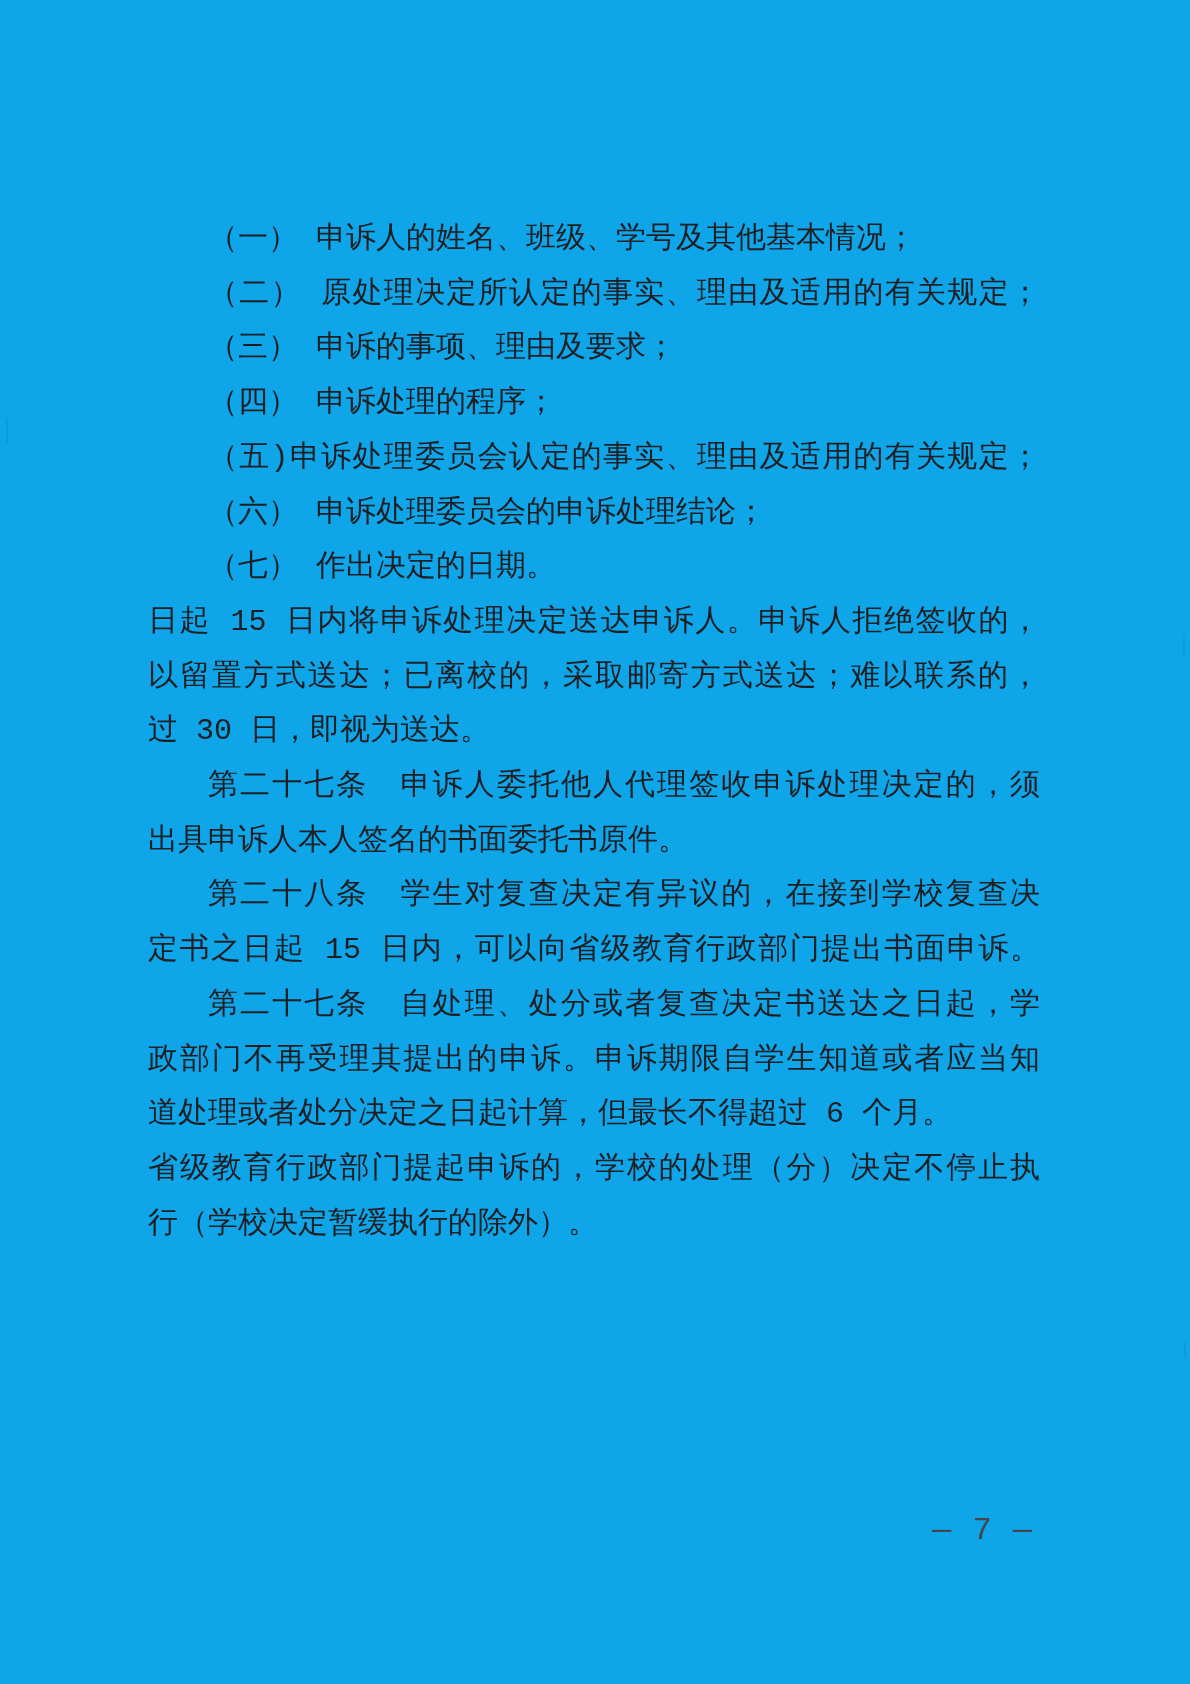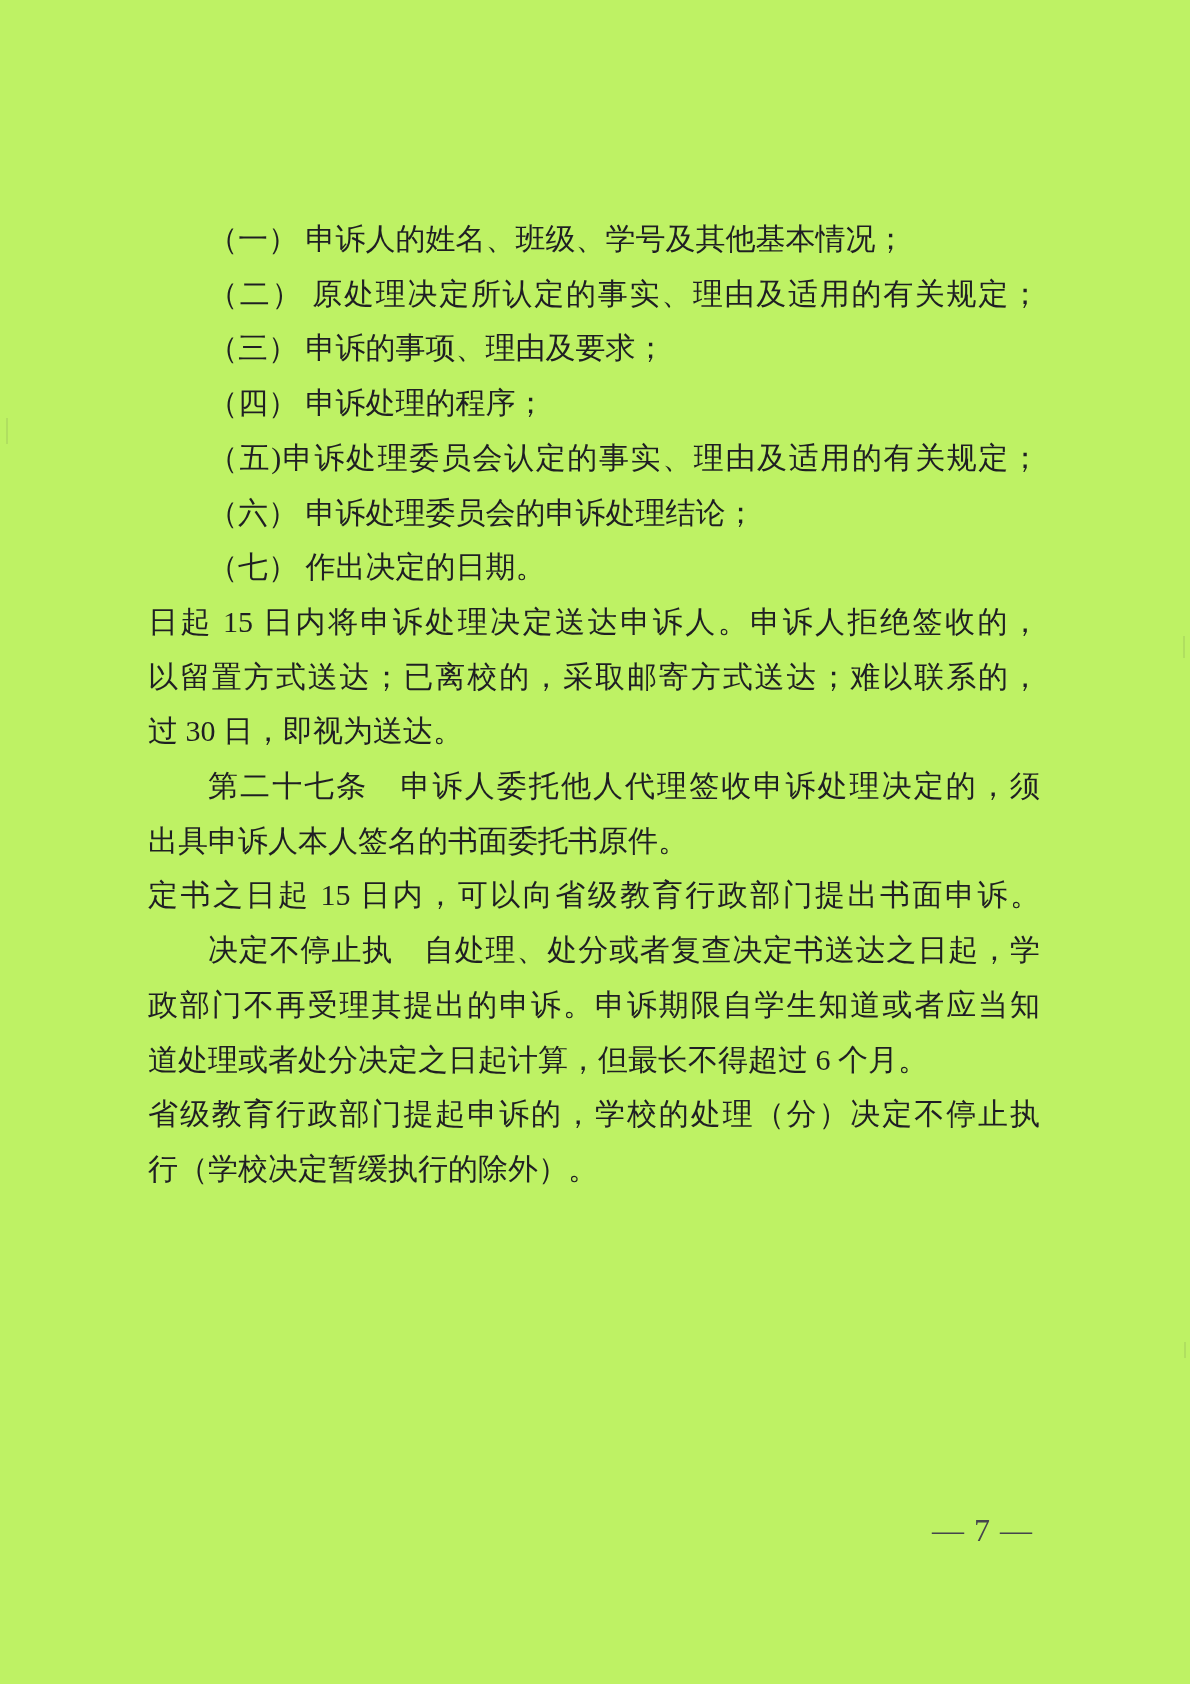--- a/index.html
+++ b/index.html
@@ -1,22 +1,22 @@
 <!DOCTYPE html>
 <html><head>
 <meta charset="utf-8">
 <style>
   html, body { margin: 0; padding: 0; background: #e8e8e8; }
   .page {
     position: relative;
     width: 1190px;
     height: 1684px;
     margin: 0 auto;
-    background: #bef264;
-    font-family: Liberation Serif, serif;
+    background: #0ea5e9;
+    font-family: Liberation Mono, monospace;
     color: #1f1f23;
     overflow: hidden;
   }
   .doc-body {
     position: absolute;
     left: 148px;
     top: 212px;
     width: 892px;
     font-size: 30px;
     line-height: 54.7px;
@@ -65,22 +65,23 @@
       <div class="line indent">（三） 申诉的事项、理由及要求；</div>
       <div class="line indent">（四） 申诉处理的程序；</div>
       <div class="line indent justify">（五)申诉处理委员会认定的事实、理由及适用的有关规定；</div>
       <div class="line indent">（六） 申诉处理委员会的申诉处理结论；</div>
       <div class="line indent">（七） 作出决定的日期。</div>
       <div class="line justify">日起 15 日内将申诉处理决定送达申诉人。申诉人拒绝签收的，</div>
       <div class="line justify">以留置方式送达；已离校的，采取邮寄方式送达；难以联系的，</div>
       <div class="line">过 30 日，即视为送达。</div>
       <div class="line indent justify">第二十七条　申诉人委托他人代理签收申诉处理决定的，须</div>
       <div class="line">出具申诉人本人签名的书面委托书原件。</div>
+      <div class="line indent justify">第二十八条　学生对复查决定有异议的，在接到学校复查决</div>
       <div class="line justify">定书之日起 15 日内，可以向省级教育行政部门提出书面申诉。</div>
-      <div class="line indent justify">决定不停止执　自处理、处分或者复查决定书送达之日起，学</div>
+      <div class="line indent justify">第二十七条　自处理、处分或者复查决定书送达之日起，学</div>
       <div class="line justify">政部门不再受理其提出的申诉。申诉期限自学生知道或者应当知</div>
       <div class="line">道处理或者处分决定之日起计算，但最长不得超过 6 个月。</div>
       <div class="line justify">省级教育行政部门提起申诉的，学校的处理（分）决定不停止执</div>
       <div class="line">行（学校决定暂缓执行的除外）。</div>
     </main>
 
   <div class="page-number">— 7 —</div>
 
 </div>
 

